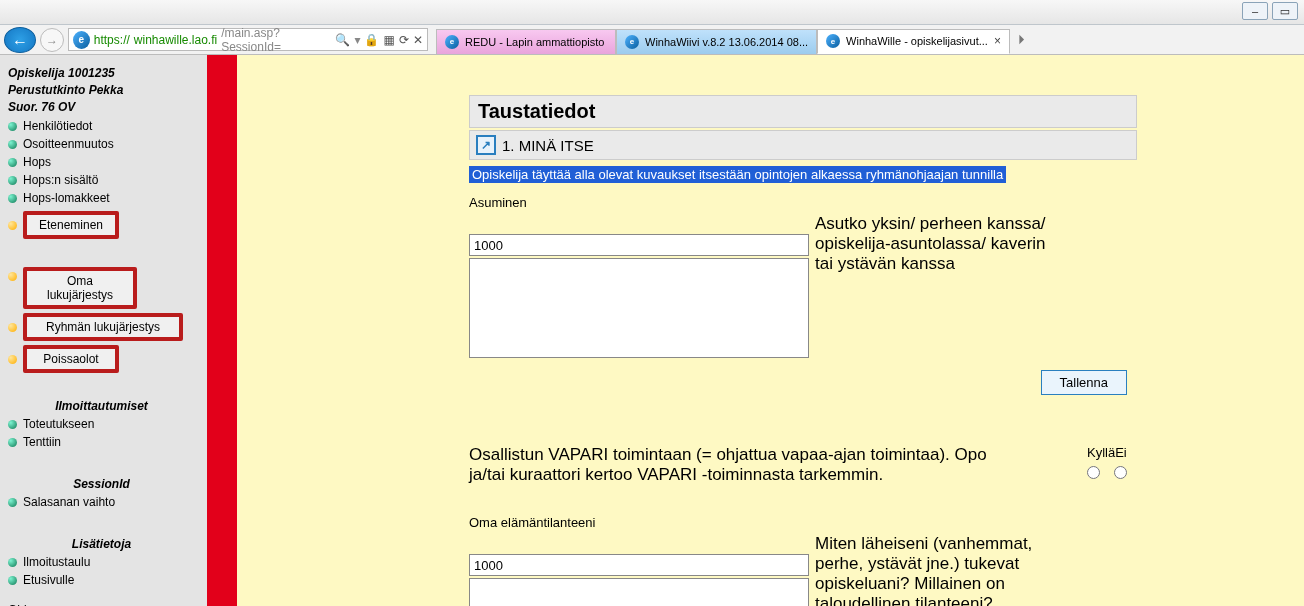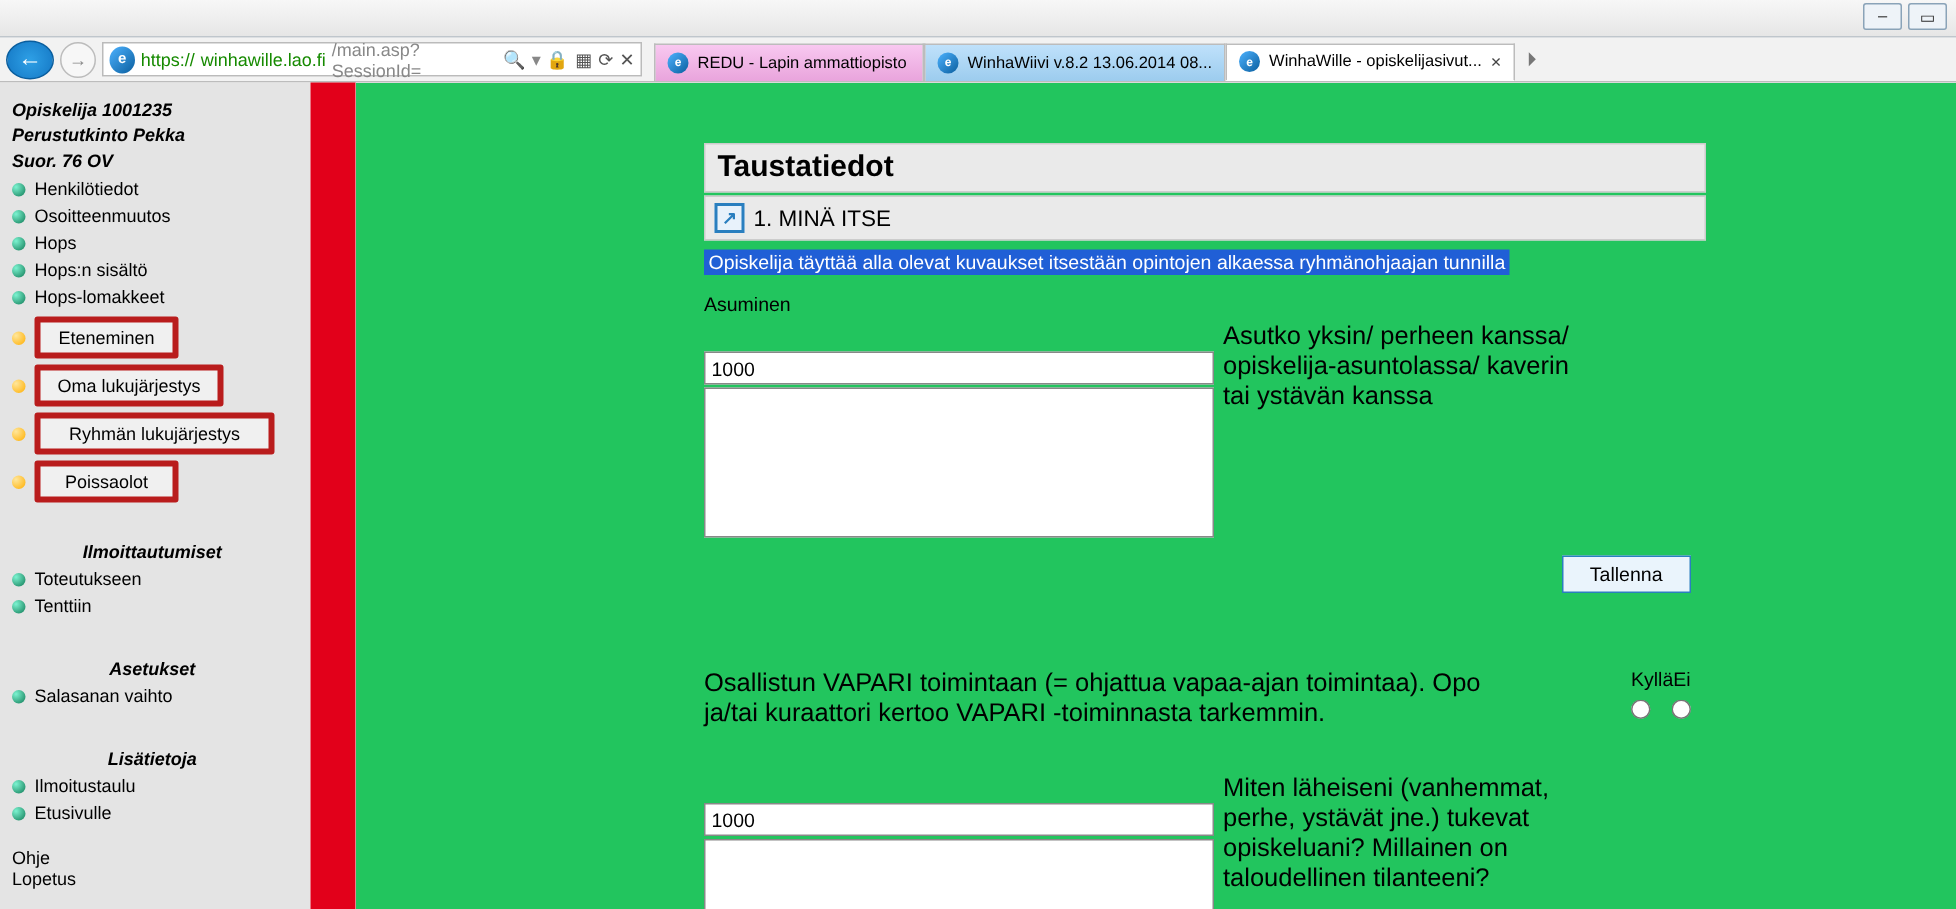--- a/index.html
+++ b/index.html
@@ -21,32 +21,32 @@
     .tab.blue { background: linear-gradient(#bfe1fb,#9cccee); }
     .tab.active { background: #fff; border-bottom:1px solid #fff; }
     .tab .ie-icon { width:14px; height:14px; font-size:8px; }
     .tab .close-x { margin-left:auto; color:#444; font-size:12px; }
     .tab .txt { overflow:hidden; text-overflow:ellipsis; white-space:nowrap; }
     .resume { font-size:13px; color:#777; padding:0 4px; cursor:pointer; }
     
     .app { display:flex; height: calc(100% - 55px); }
     .sidebar { width: 207px; background: #e4e4e4; padding: 8px 12px 0 8px; font-size: 12px; }
     .red-stripe { width: 30px; background: #e2001a; }
-    .content-wrap { flex:1; background:#22c55e; overflow:auto; position:relative; }
+    .content-wrap { flex:1; background:#fef9c3; overflow:auto; position:relative; }
     .content { padding: 40px 0 40px 232px; width: 900px; }
     .sidebar .hdr { font-weight:bold; font-style:italic; margin: 3px 0; }
     .sidebar .section-title { font-weight:bold; font-style:italic; margin-top:26px; margin-bottom:2px;text-align:center; }
     .nav-item { display:flex; align-items:center; gap:6px; padding:2px 0; }
     .dot { width:9px; height:9px; border-radius:50%; background: radial-gradient(circle at 30% 30%, #7cf3d0, #0f7a55); display:inline-block; flex:none;}
     .dot.orange { background: radial-gradient(circle at 30% 30%, #ffe69a, #ffae00); }
     .nav-link { color:#000; }
     .sb-btn-row { display:flex; align-items:center; gap:6px; margin:4px 0; }
     .sb-btn { background:#f0f0f0; border:4px solid #b91c1c; border-radius:2px; padding:3px 8px; font-size:12px; cursor:pointer; }
     .sb-btn.wide { width:160px; }
-    .sb-btn.mid { width:126px; }
+    .sb-btn.mid { width:114px;margin-top:24px; }
     .sb-btn.small{ width:96px; }
     .page-title { font-size:20px; font-weight:bold; background:#eaeaea; border:1px solid #ccc; padding:4px 8px; }
     .section-row { background:#eaeaea; border:1px solid #ccc; padding:4px 6px; display:flex; align-items:center; gap:6px; font-size:15px; margin-top:2px;}
     .expand-icon { width:20px; height:20px; border:2px solid #2a7fbf; background:#e8f2fb; display:inline-flex; align-items:center; justify-content:center; color:#2a7fbf; font-weight:bold; font-size:12px;}
     .instruction { background:#205fd6; color:#fff; display:inline-block; padding:1px 3px; margin-top:6px; font-size:13px; }
     .form-block { margin-top:12px; }
     .label { font-size:13px; margin-bottom:4px; }
     .row2 { display:flex; align-items:flex-start; gap:6px; }
     .inputs { display:flex; flex-direction:column; gap:2px;margin-top:20px; }
     .num-input { width:340px; height:22px; border:1px solid #888; font-size:13px; padding:1px 4px; }
@@ -149,21 +149,21 @@
     <div class="section-title">Ilmoittautumiset</div>
     <div class="nav-item">
         <span class="dot"></span>
         <span class="nav-link">Toteutukseen</span>
       </div>
     <div class="nav-item">
         <span class="dot"></span>
         <span class="nav-link">Tenttiin</span>
       </div>
 
-    <div class="section-title">Asetukset</div>
+    <div class="section-title">SessionId</div>
     <div class="nav-item">
         <span class="dot"></span>
         <span class="nav-link">Salasanan vaihto</span>
       </div>
 
     <div class="section-title">Lisätietoja</div>
     <div class="nav-item">
         <span class="dot"></span>
         <span class="nav-link">Ilmoitustaulu</span>
       </div>
@@ -213,20 +213,21 @@
           <input type="radio" name="vapari" style="">
         </div>
       </div>
       <div class="form-block" style="margin-top:50px;">
         <div class="side-text" style="max-width:520px;">Osallistun VAPARI toimintaan (= ohjattua vapaa-ajan toimintaa). Opo ja/tai kuraattori kertoo VAPARI -toiminnasta tarkemmin.</div>
       </div>
       <div class="clear"></div>
 
       
       <div class="form-block" style="margin-top:30px;">
+        <div class="label">Oma elämäntilanteeni</div>
         <div class="row2">
           <div class="inputs">
             <input class="num-input" value="1000" style="">
             <textarea class="textarea" style=""></textarea>
           </div>
           <div class="side-text">Miten läheiseni (vanhemmat, perhe, ystävät jne.) tukevat opiskeluani? Millainen on taloudellinen tilanteeni?</div>
         </div>
       </div>
 
     </div>

